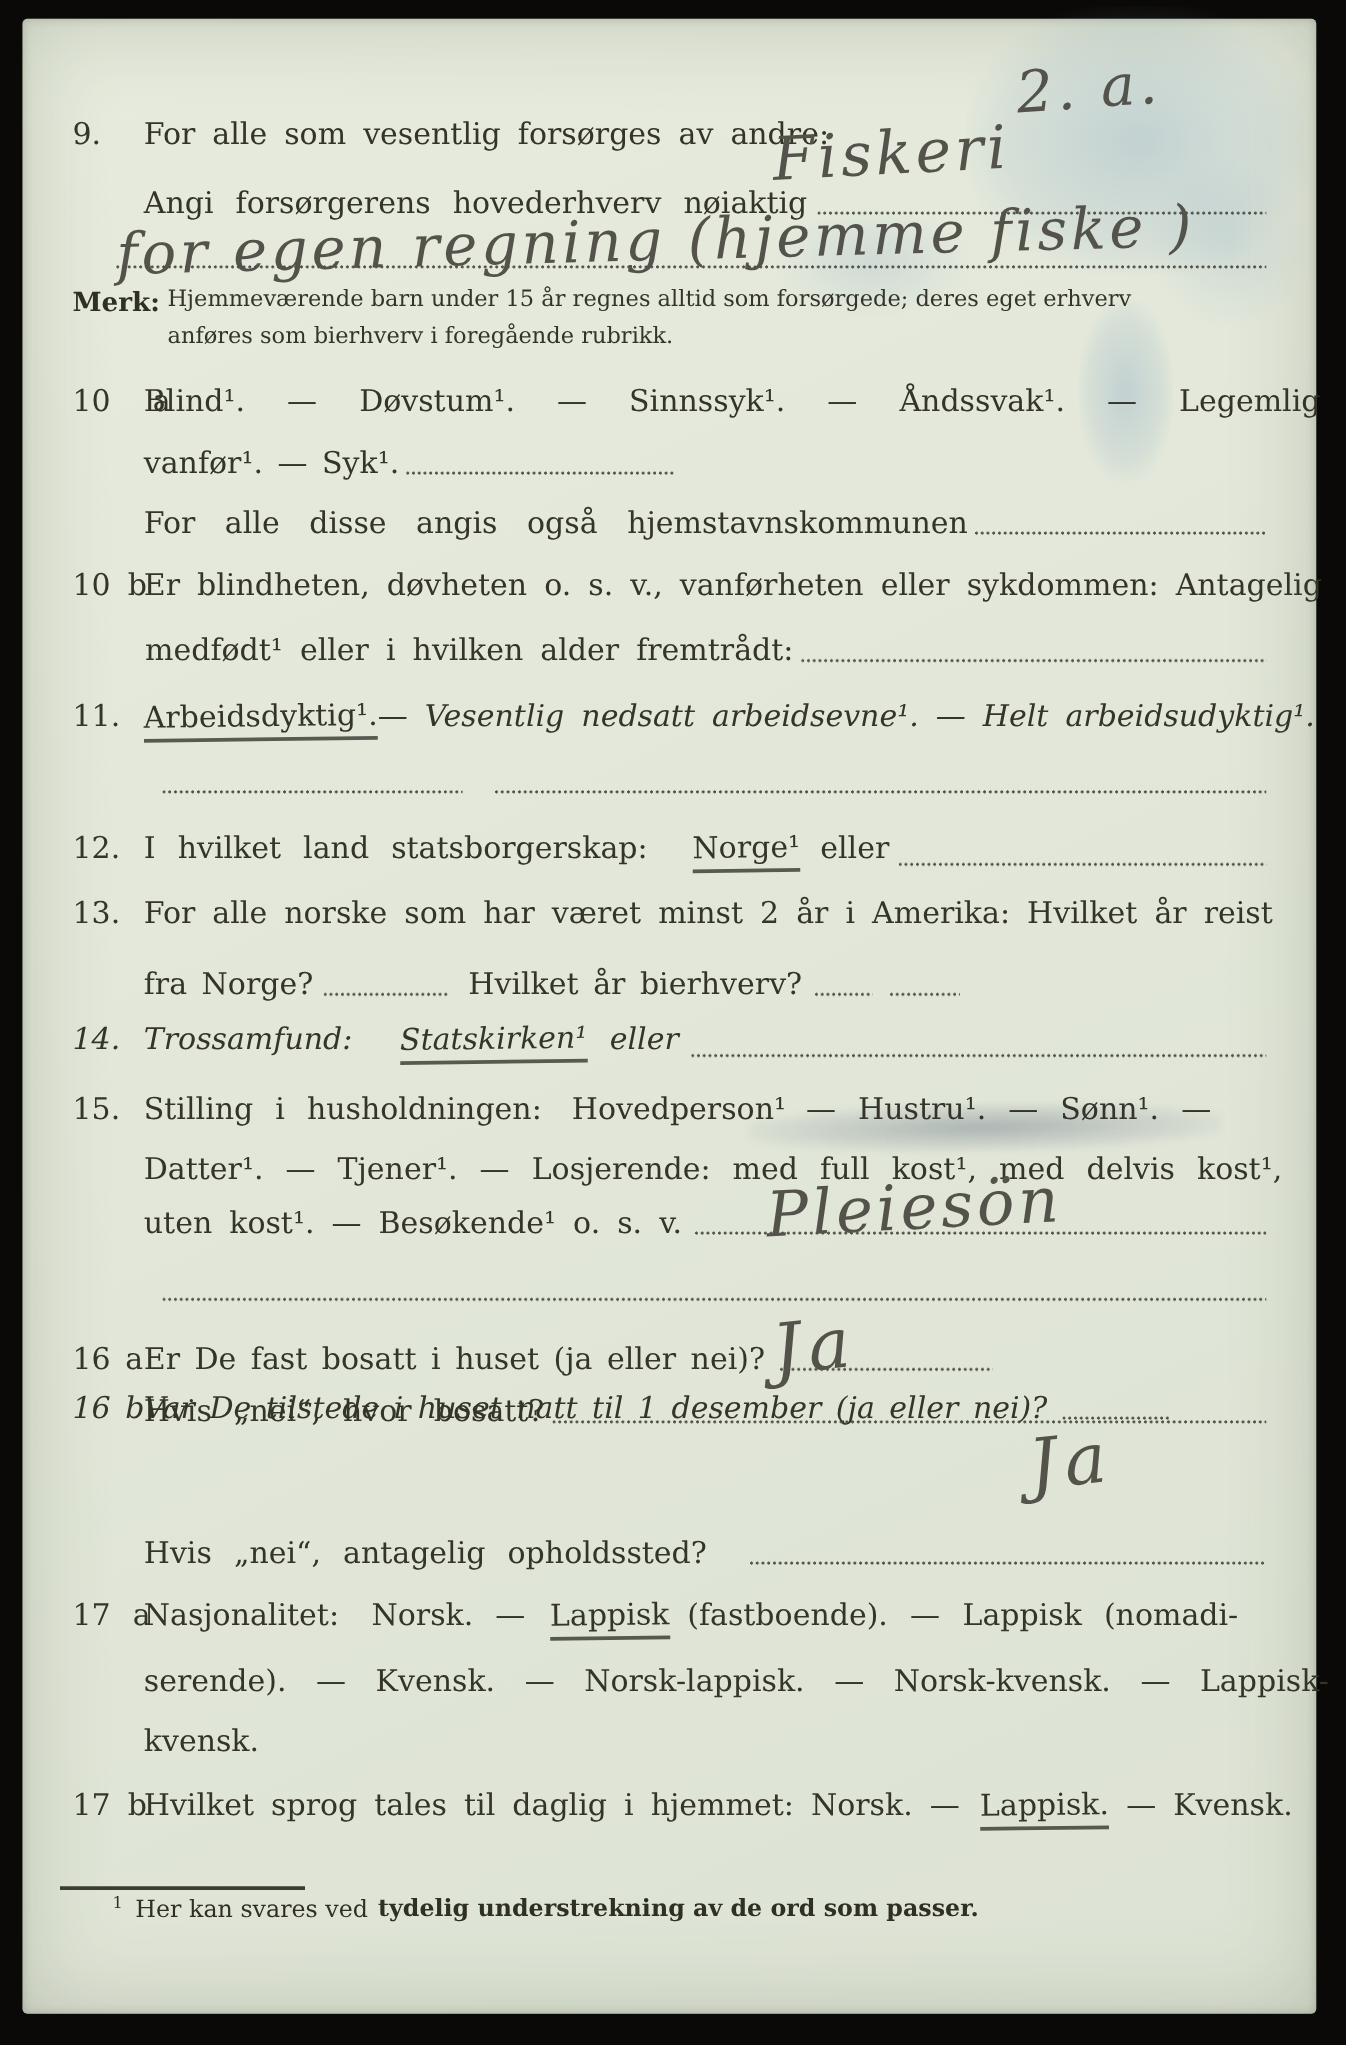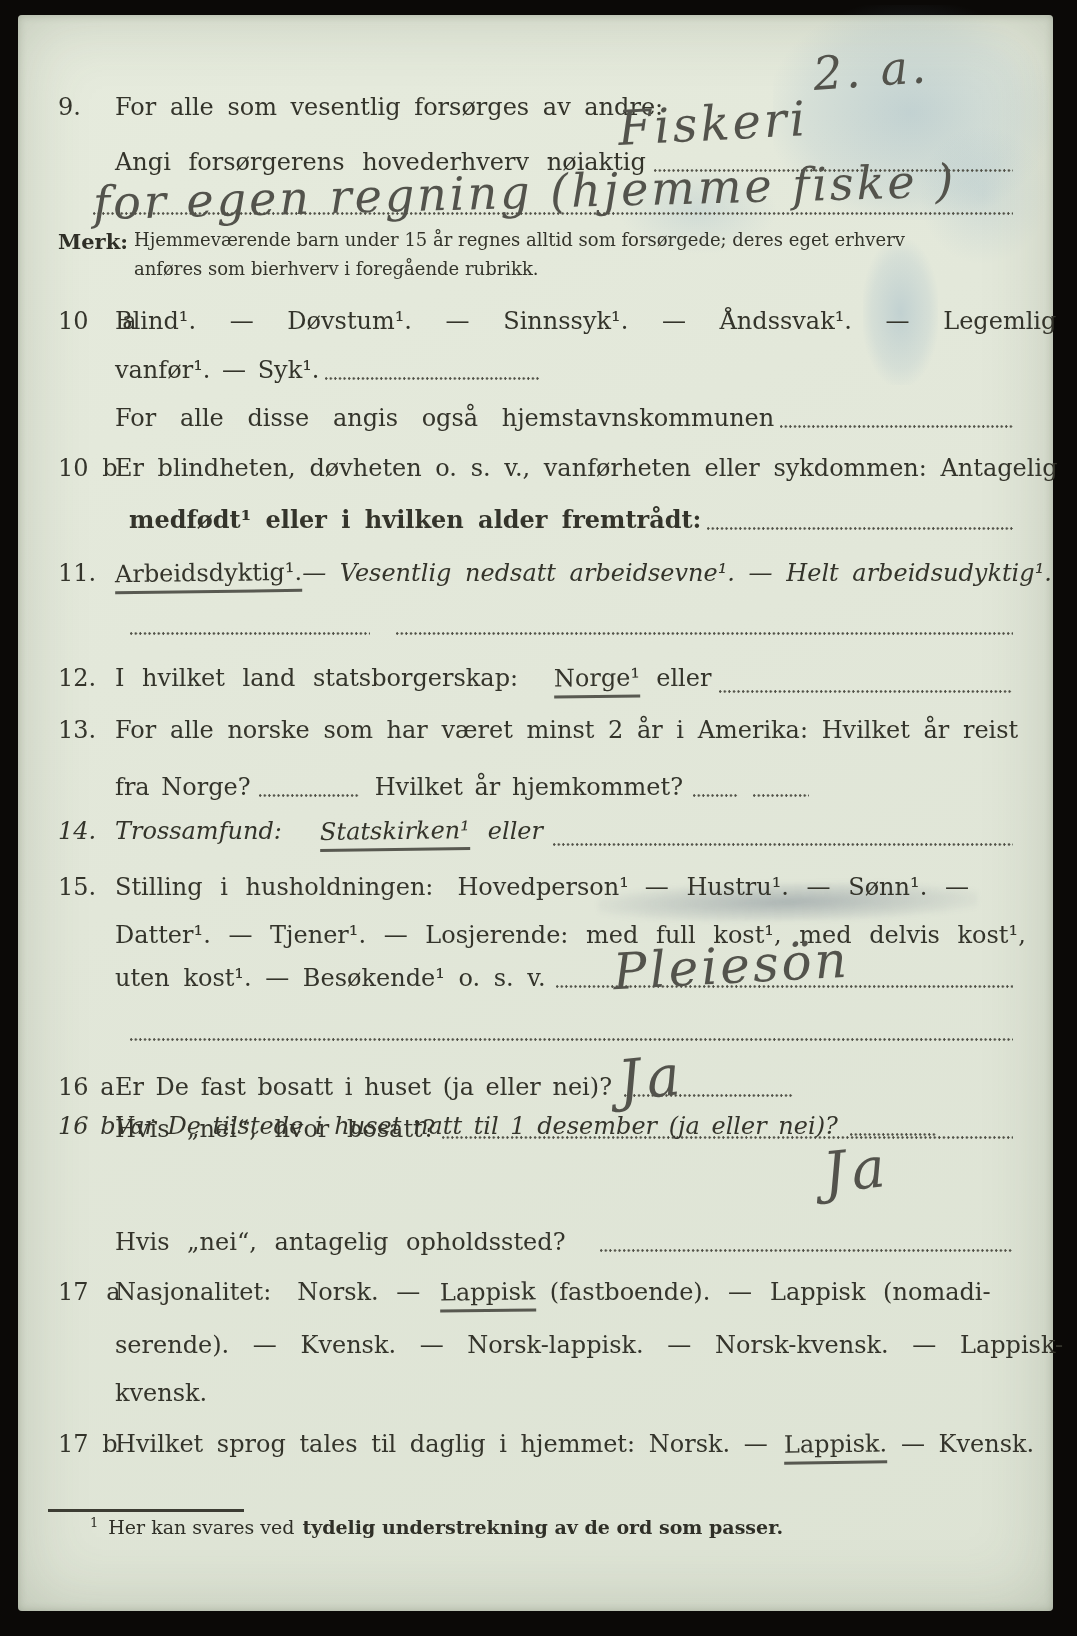--- a/index.html
+++ b/index.html
@@ -91,21 +91,21 @@
   </div>
   <div class="row ws16" style="left:97px; top:388px; right:40px;">
     <span class="txt">For alle disse angis også hjemstavnskommunen</span>
     <span class="dots fill" style="margin-left:6px;"></span>
   </div>
 
   <div class="row ws6" style="left:40px; top:438px;">
     <span class="num">10 b</span>
     <span class="txt">Er blindheten, døvheten o. s. v., vanførheten eller sykdommen: Antagelig</span>
   </div>
-  <div class="row ws6" style="left:111px; top:490px; right:40px;font-weight:bold;">
+  <div class="row ws6" style="left:98px; top:490px; right:40px;">
     <span class="txt">medfødt¹ eller i hvilken alder fremtrådt:</span>
     <span class="dots fill" style="margin-left:6px;"></span>
   </div>
 
   <div class="row ws6" style="left:40px; top:543px;">
     <span class="num">11.</span>
     <span class="txt hu">Arbeidsdyktig¹.</span>
     <span class="txt" style="margin-left:0;font-style:italic;">— Vesentlig nedsatt arbeidsevne¹. — Helt arbeidsudyktig¹.</span>
   </div>
   <div class="row" style="left:112px; top:617px; right:40px;">
@@ -122,21 +122,21 @@
     <span class="dots fill" style="margin-left:8px;"></span>
   </div>
 
   <div class="row ws6" style="left:40px; top:700px;">
     <span class="num">13.</span>
     <span class="txt">For alle norske som har været minst 2 år i Amerika: Hvilket år reist</span>
   </div>
   <div class="row" style="left:97px; top:757px;">
     <span class="txt">fra Norge?</span>
     <span class="dots" style="margin-left:8px; width:100px;"></span>
-    <span class="txt" style="margin-left:16px;">Hvilket år hjemkommet?</span>
+    <span class="txt" style="margin-left:16px;">Hvilket år bierhverv?</span>
     <span class="dots" style="margin-left:10px; width:46px;"></span>
     <span class="dots" style="margin-left:14px; width:56px;"></span>
   </div>
 
   <div class="row" style="left:40px; top:801px; right:40px;font-style:italic;">
     <span class="num">14.</span>
     <span class="txt" style="margin-right:38px;">Trossamfund:</span>
     <span class="txt hu" style="margin-right:18px;">Statskirken¹</span>
     <span class="txt">eller</span>
     <span class="dots fill" style="margin-left:10px;"></span>

